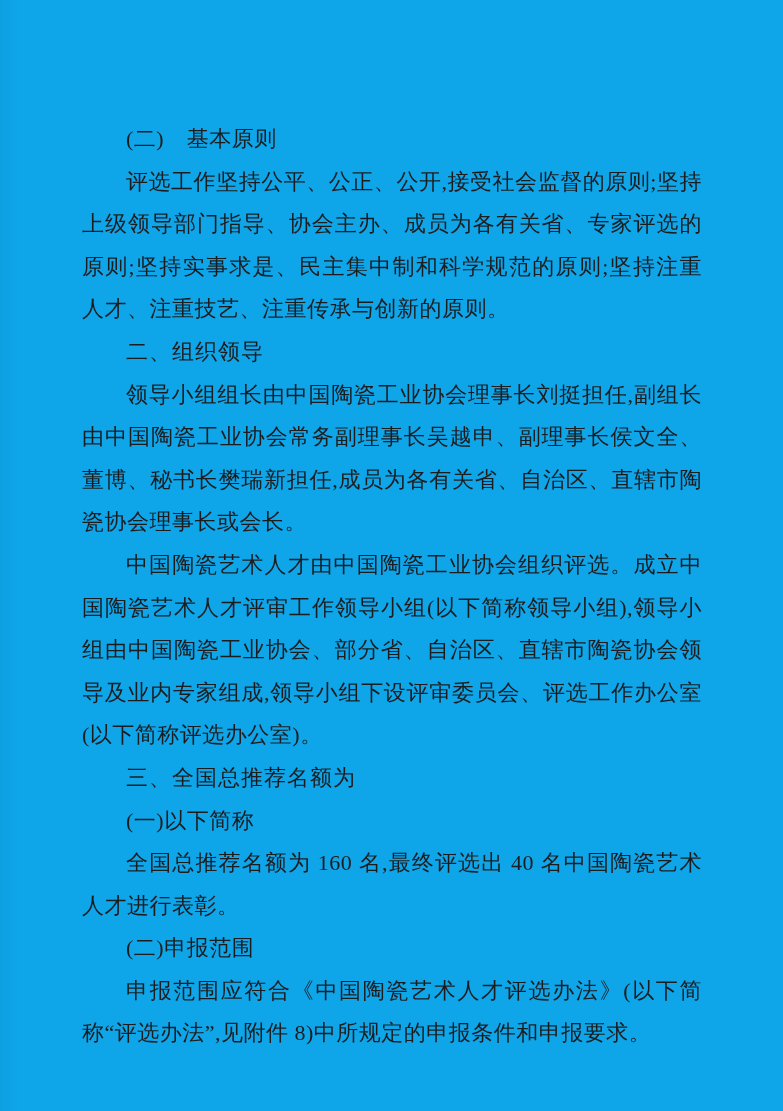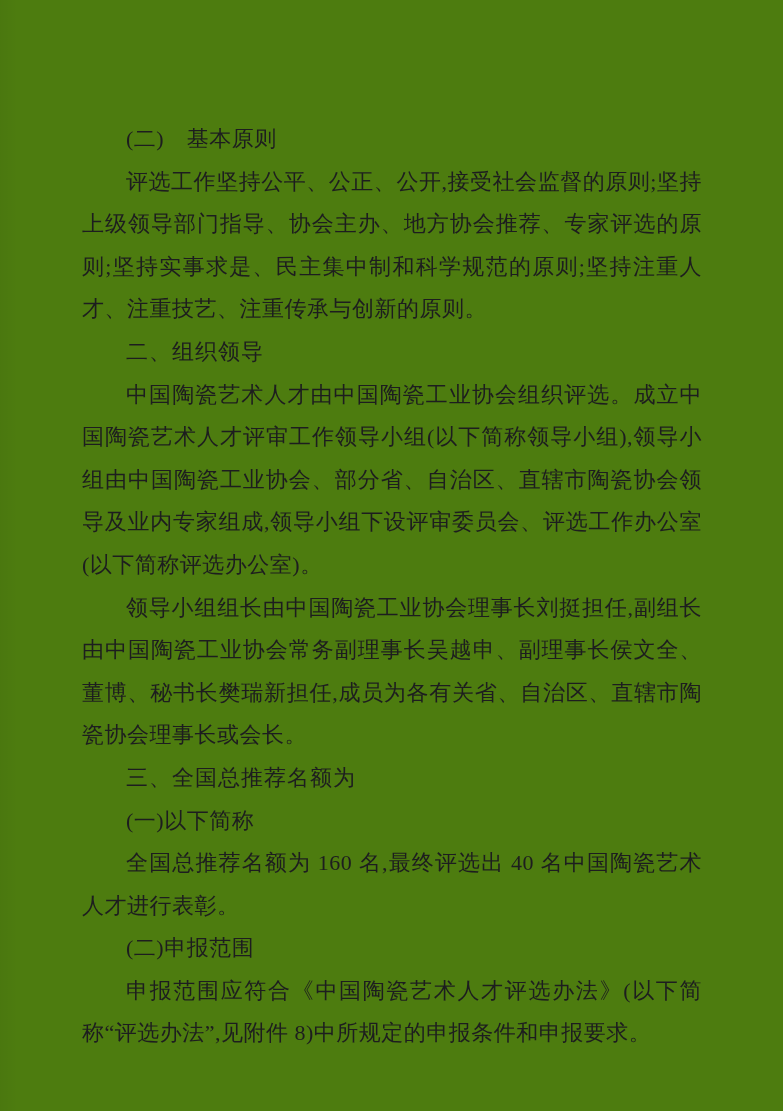--- a/index.html
+++ b/index.html
@@ -4,21 +4,21 @@
 <style>
   html, body {
     margin: 0;
     padding: 0;
     background: #ffffff;
   }
   .page {
     position: relative;
     width: 783px;
     height: 1111px;
-    background: #4d7c0f;
+    background: #0ea5e9;
     overflow: hidden;
     font-family: "Liberation Serif", "DejaVu Serif", serif;
     color: #1d1d1f;
   }
   
   .page-edge {
     position: absolute;
     left: 0; top: 0; bottom: 0;
     width: 18px;
     background: linear-gradient(to right, rgba(0,0,0,0.035), rgba(0,0,0,0));
@@ -51,23 +51,23 @@
     font-weight: 400;
   }
 </style>
 </head>
 <body>
 
 <div class="page">
   <div class="page-edge"></div>
   <div class="content">
     <div class="block-subheading">(二)　基本原则</div>
-    <div class="block-paragraph">评选工作坚持公平、公正、公开,接受社会监督的原则;坚持上级领导部门指导、协会主办、地方协会推荐、专家评选的原则;坚持实事求是、民主集中制和科学规范的原则;坚持注重人才、注重技艺、注重传承与创新的原则。</div>
+    <div class="block-paragraph">评选工作坚持公平、公正、公开,接受社会监督的原则;坚持上级领导部门指导、协会主办、成员为各有关省、专家评选的原则;坚持实事求是、民主集中制和科学规范的原则;坚持注重人才、注重技艺、注重传承与创新的原则。</div>
     <div class="block-heading">二、组织领导</div>
+    <div class="block-paragraph">领导小组组长由中国陶瓷工业协会理事长刘挺担任,副组长由中国陶瓷工业协会常务副理事长吴越申、副理事长侯文全、董博、秘书长樊瑞新担任,成员为各有关省、自治区、直辖市陶瓷协会理事长或会长。</div>
     <div class="block-paragraph">中国陶瓷艺术人才由中国陶瓷工业协会组织评选。成立中国陶瓷艺术人才评审工作领导小组(以下简称领导小组),领导小组由中国陶瓷工业协会、部分省、自治区、直辖市陶瓷协会领导及业内专家组成,领导小组下设评审委员会、评选工作办公室(以下简称评选办公室)。</div>
-    <div class="block-paragraph">领导小组组长由中国陶瓷工业协会理事长刘挺担任,副组长由中国陶瓷工业协会常务副理事长吴越申、副理事长侯文全、董博、秘书长樊瑞新担任,成员为各有关省、自治区、直辖市陶瓷协会理事长或会长。</div>
     <div class="block-heading">三、全国总推荐名额为</div>
     <div class="block-subheading">(一)以下简称</div>
     <div class="block-paragraph">全国总推荐名额为 160 名,最终评选出 40 名中国陶瓷艺术人才进行表彰。</div>
     <div class="block-subheading">(二)申报范围</div>
     <div class="block-paragraph">申报范围应符合《中国陶瓷艺术人才评选办法》(以下简称“评选办法”,见附件 8)中所规定的申报条件和申报要求。</div>
   </div>
 </div>
 
 </body></html>

